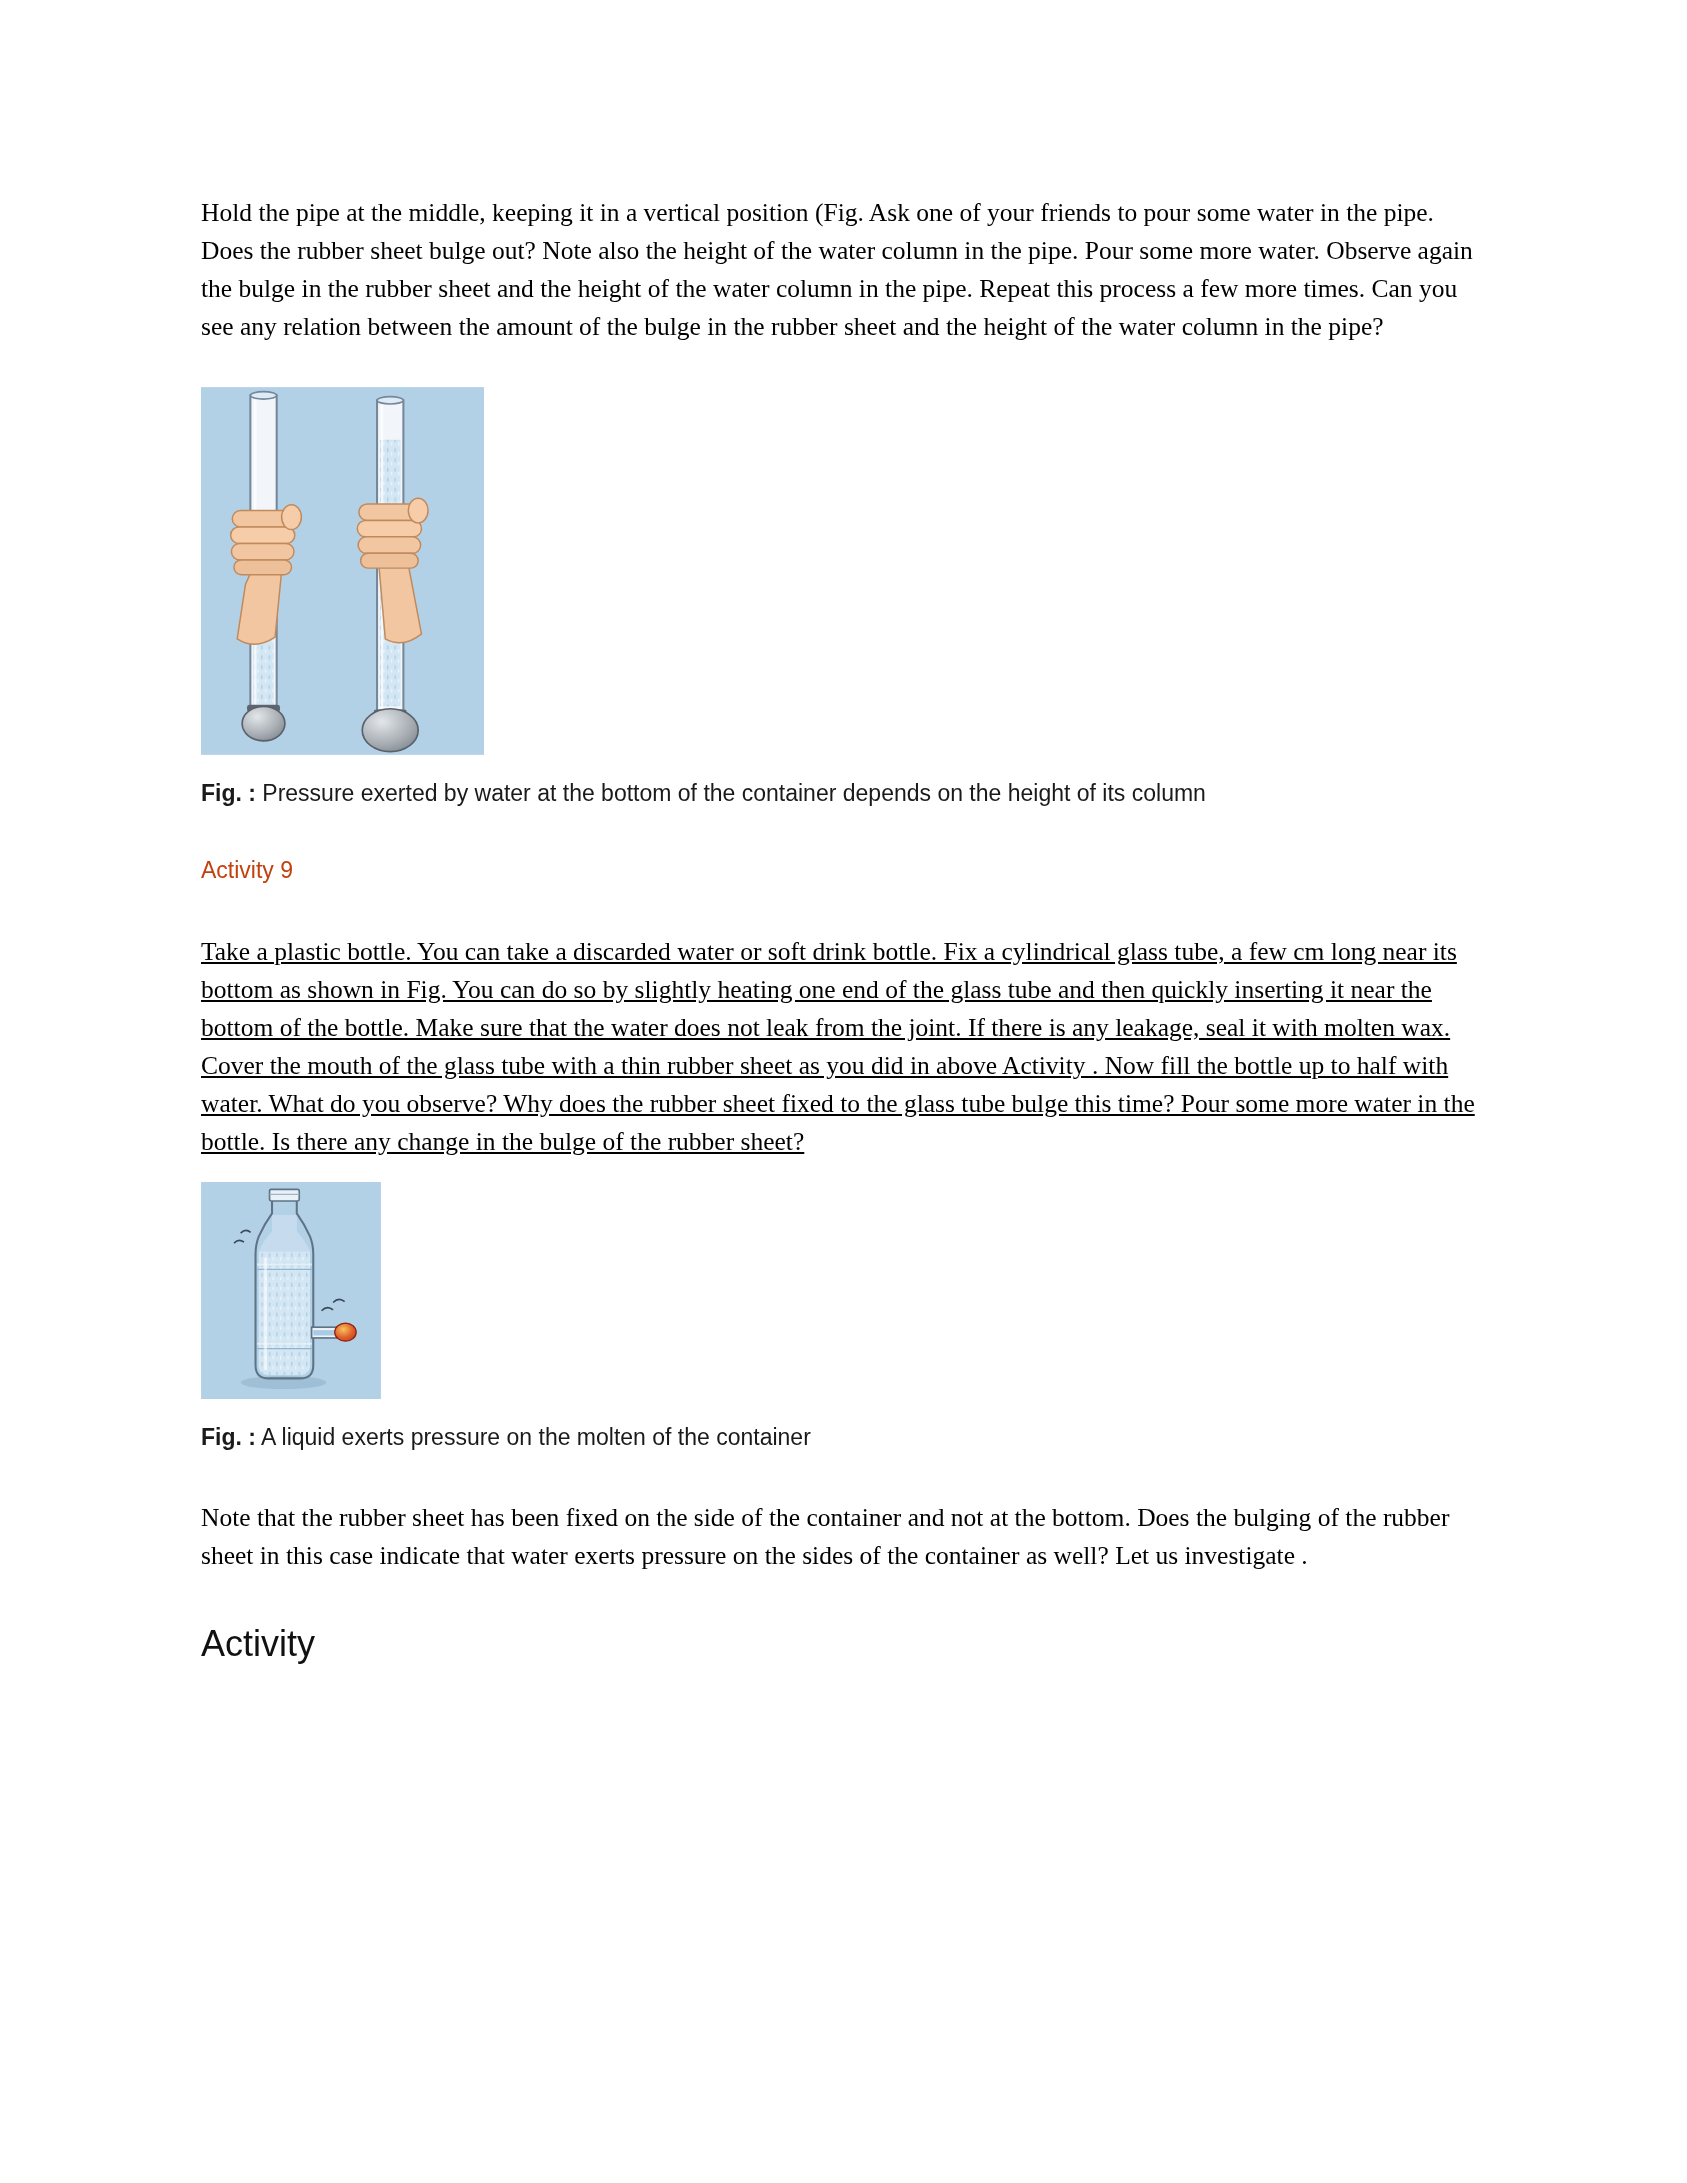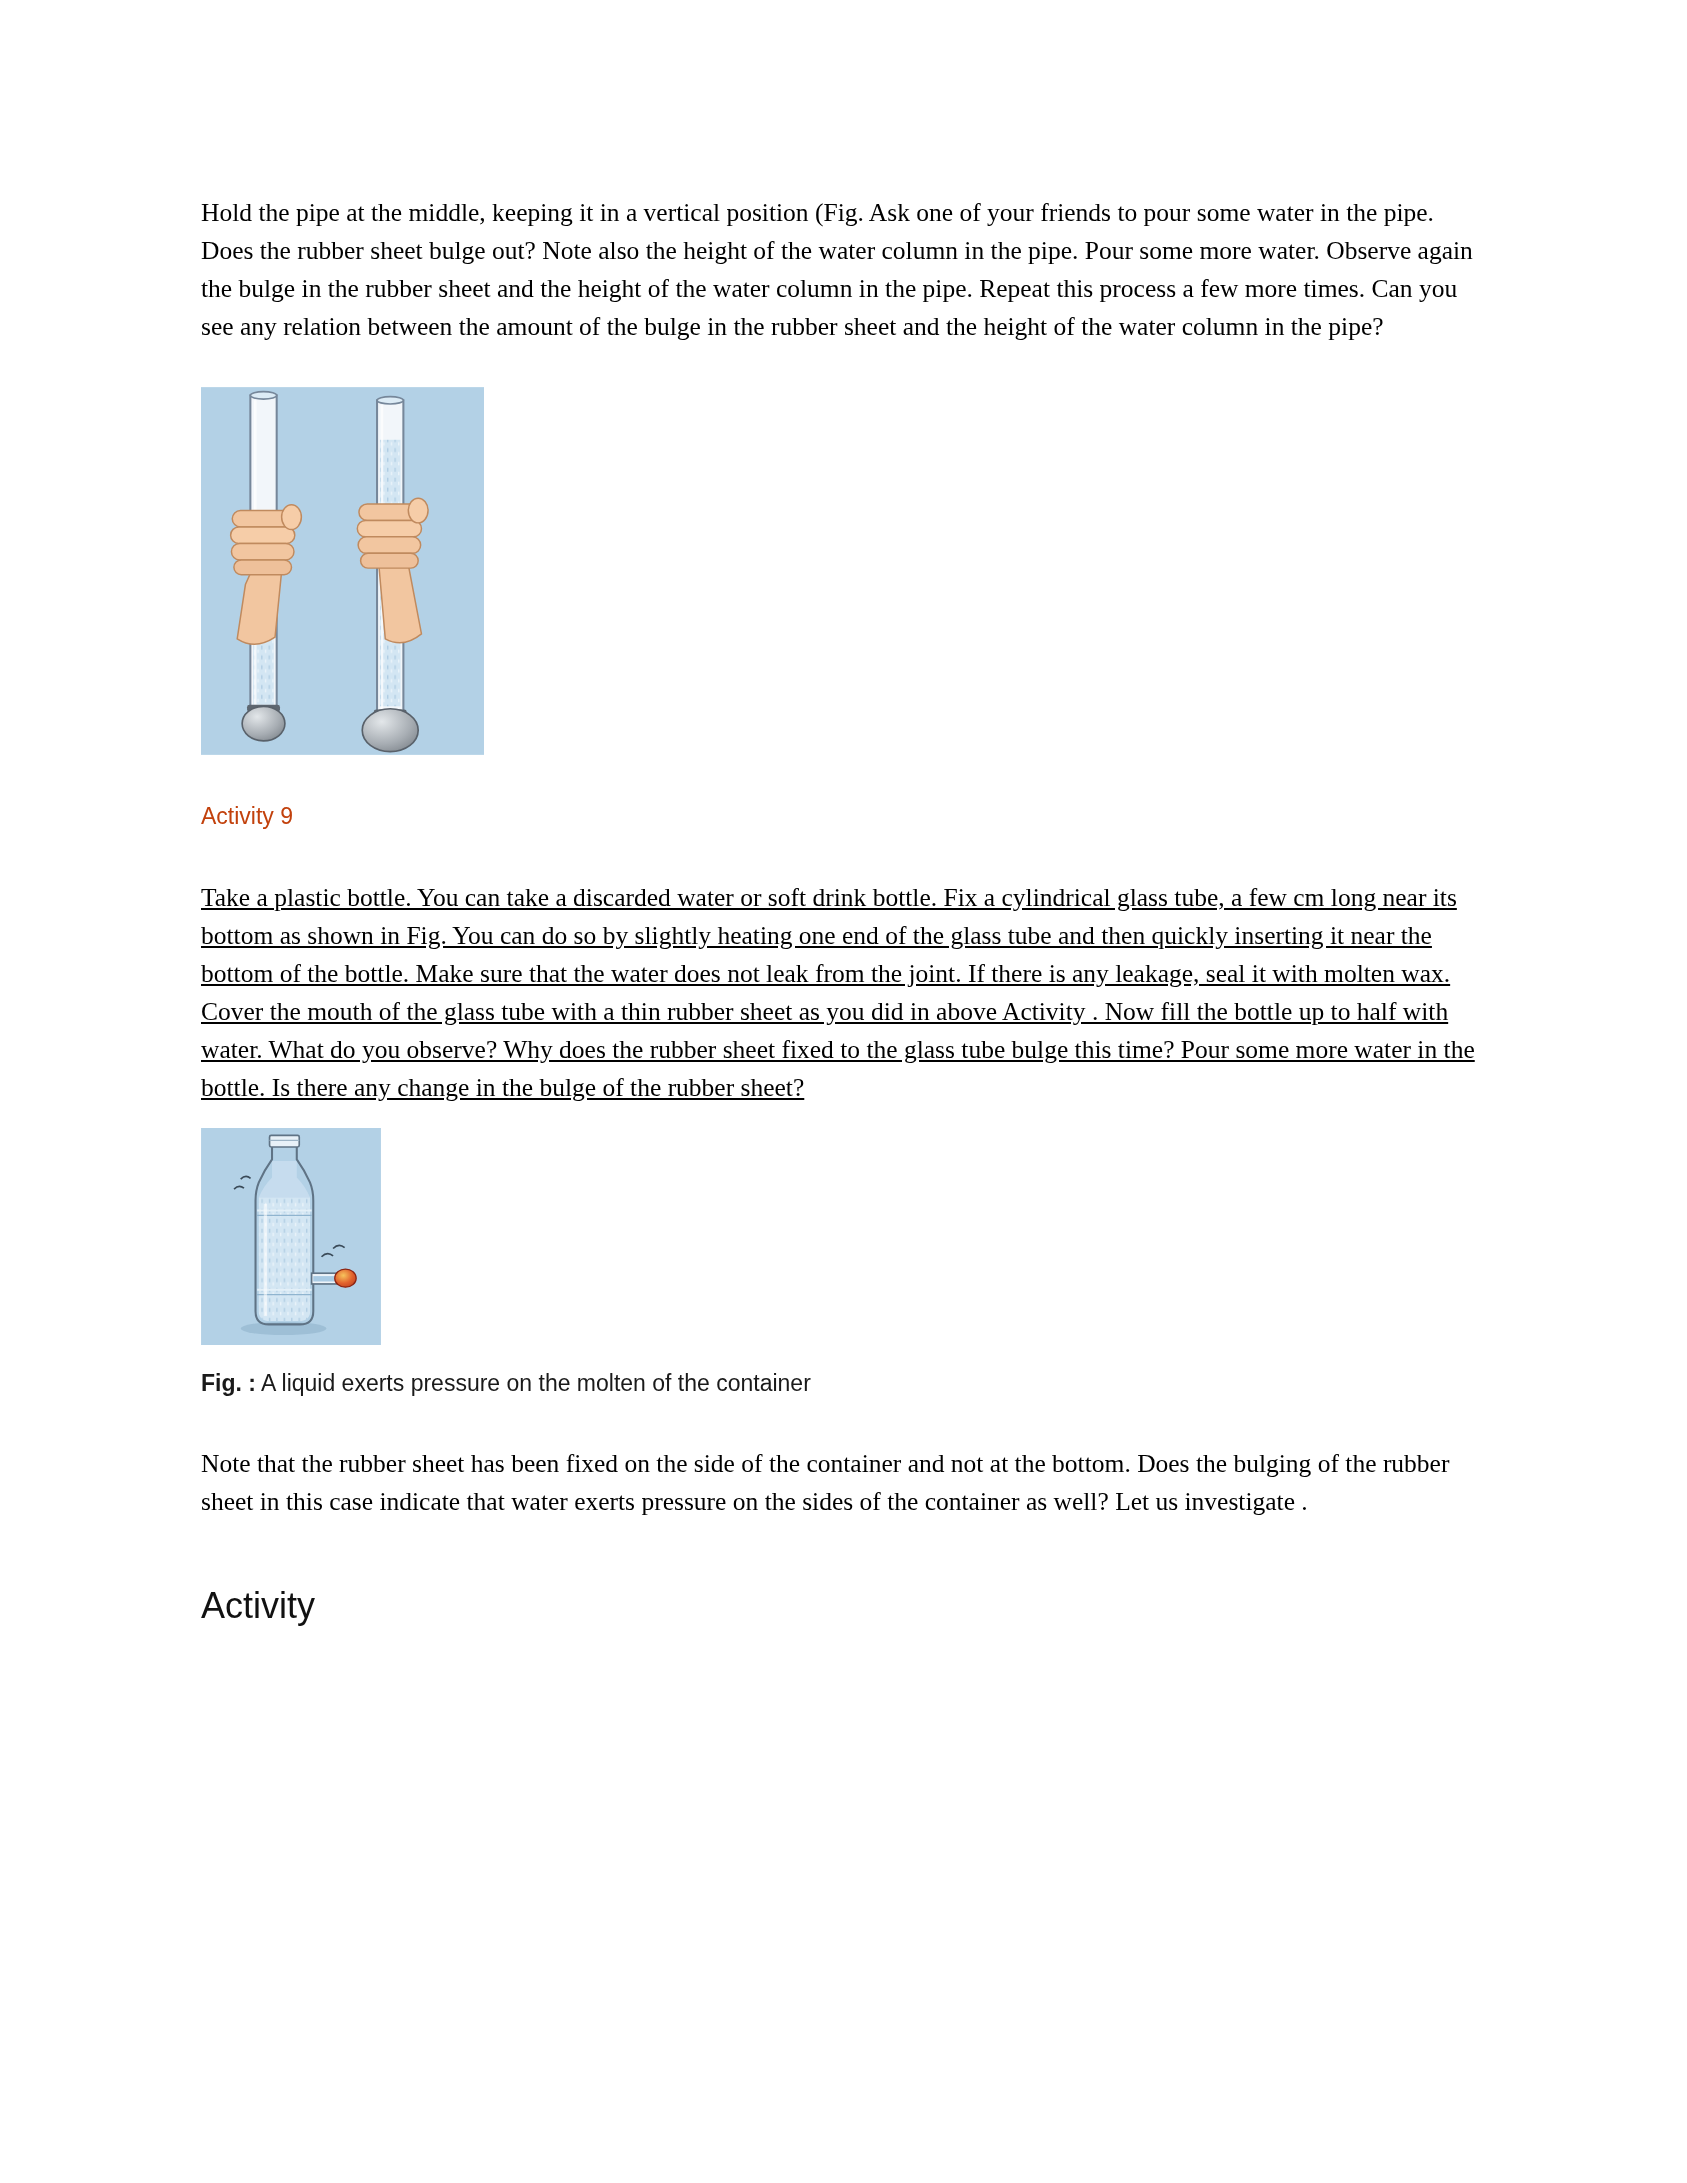--- a/index.html
+++ b/index.html
@@ -44,21 +44,21 @@
     font-family: "Liberation Sans", sans-serif;
     font-size: 23px;
     font-weight: 400;
     margin: 48px 0 5px 0;
     color: #c2410c;
   }
   .activity-heading {
     font-family: "Liberation Sans", sans-serif;
     font-size: 36px;
     font-weight: 500;
-    margin: 64px 0 0 0;
+    margin: 48px 0 0 0;
     color: #111111;
   }
 </style>
 </head>
 <body>
 
 <div class="page">
 
   <p class="body-text">Hold the pipe at the middle, keeping it in a vertical position (Fig. Ask one of your friends to pour some water in the pipe. Does the rubber sheet bulge out? Note also the height of the water column in the pipe. Pour some more water. Observe again the bulge in the rubber sheet and the height of the water column in the pipe. Repeat this process a few more times. Can you see any relation between the amount of the bulge in the rubber sheet and the height of the water column in the pipe?</p>
 
@@ -109,20 +109,23 @@
         <path d="M216 214 L252 216 L268 300 Q246 318 224 306 Z" fill="#f2c6a0" stroke="#c08a5e" stroke-width="1.8"></path>
         <rect x="192" y="142" width="74" height="20" rx="10" fill="#f2c6a0" stroke="#c08a5e" stroke-width="1.8"></rect>
         <rect x="190" y="162" width="78" height="20" rx="10" fill="#f6cda8" stroke="#c08a5e" stroke-width="1.8"></rect>
         <rect x="191" y="182" width="76" height="20" rx="10" fill="#f2c6a0" stroke="#c08a5e" stroke-width="1.8"></rect>
         <rect x="194" y="202" width="70" height="18" rx="9" fill="#eec09a" stroke="#c08a5e" stroke-width="1.8"></rect>
         <ellipse cx="264" cy="150" rx="12" ry="15" fill="#f6cda8" stroke="#c08a5e" stroke-width="1.8"></ellipse>
       </g>
     </svg>
   </div>
 
+  <p class="caption">
+    <span class="fig-label">Fig. :</span><span> Pressure exerted by water at the bottom of the container depends on the height of its column</span>
+  </p>
 
   <h3 class="subheading">Activity 9</h3>
 
   <p class="body-text p2">Take a plastic bottle. You can take a discarded water or soft drink bottle. Fix a cylindrical glass tube, a few cm long near its bottom as shown in Fig. You can do so by slightly heating one end of the glass tube and then quickly inserting it near the bottom of the bottle. Make sure that the water does not leak from the joint. If there is any leakage, seal it with molten wax. Cover the mouth of the glass tube with a thin rubber sheet as you did in above  Activity . Now fill the bottle up to half with water. What do you observe? Why does the rubber sheet fixed to the glass tube bulge this time? Pour some more water in the bottle. Is there any change in the bulge of the rubber sheet?</p>
 
   <div class="figure figure-2" aria-label="A plastic bottle with water and a glass tube fixed near its bottom; the rubber sheet on the tube bulges outward">
     <svg viewBox="0 0 218 263" width="180" height="217" role="img">
       <defs>
         <radialGradient id="bulge2" cx="0.4" cy="0.35" r="0.95">
           <stop offset="0" stop-color="#f7c45c"></stop>

